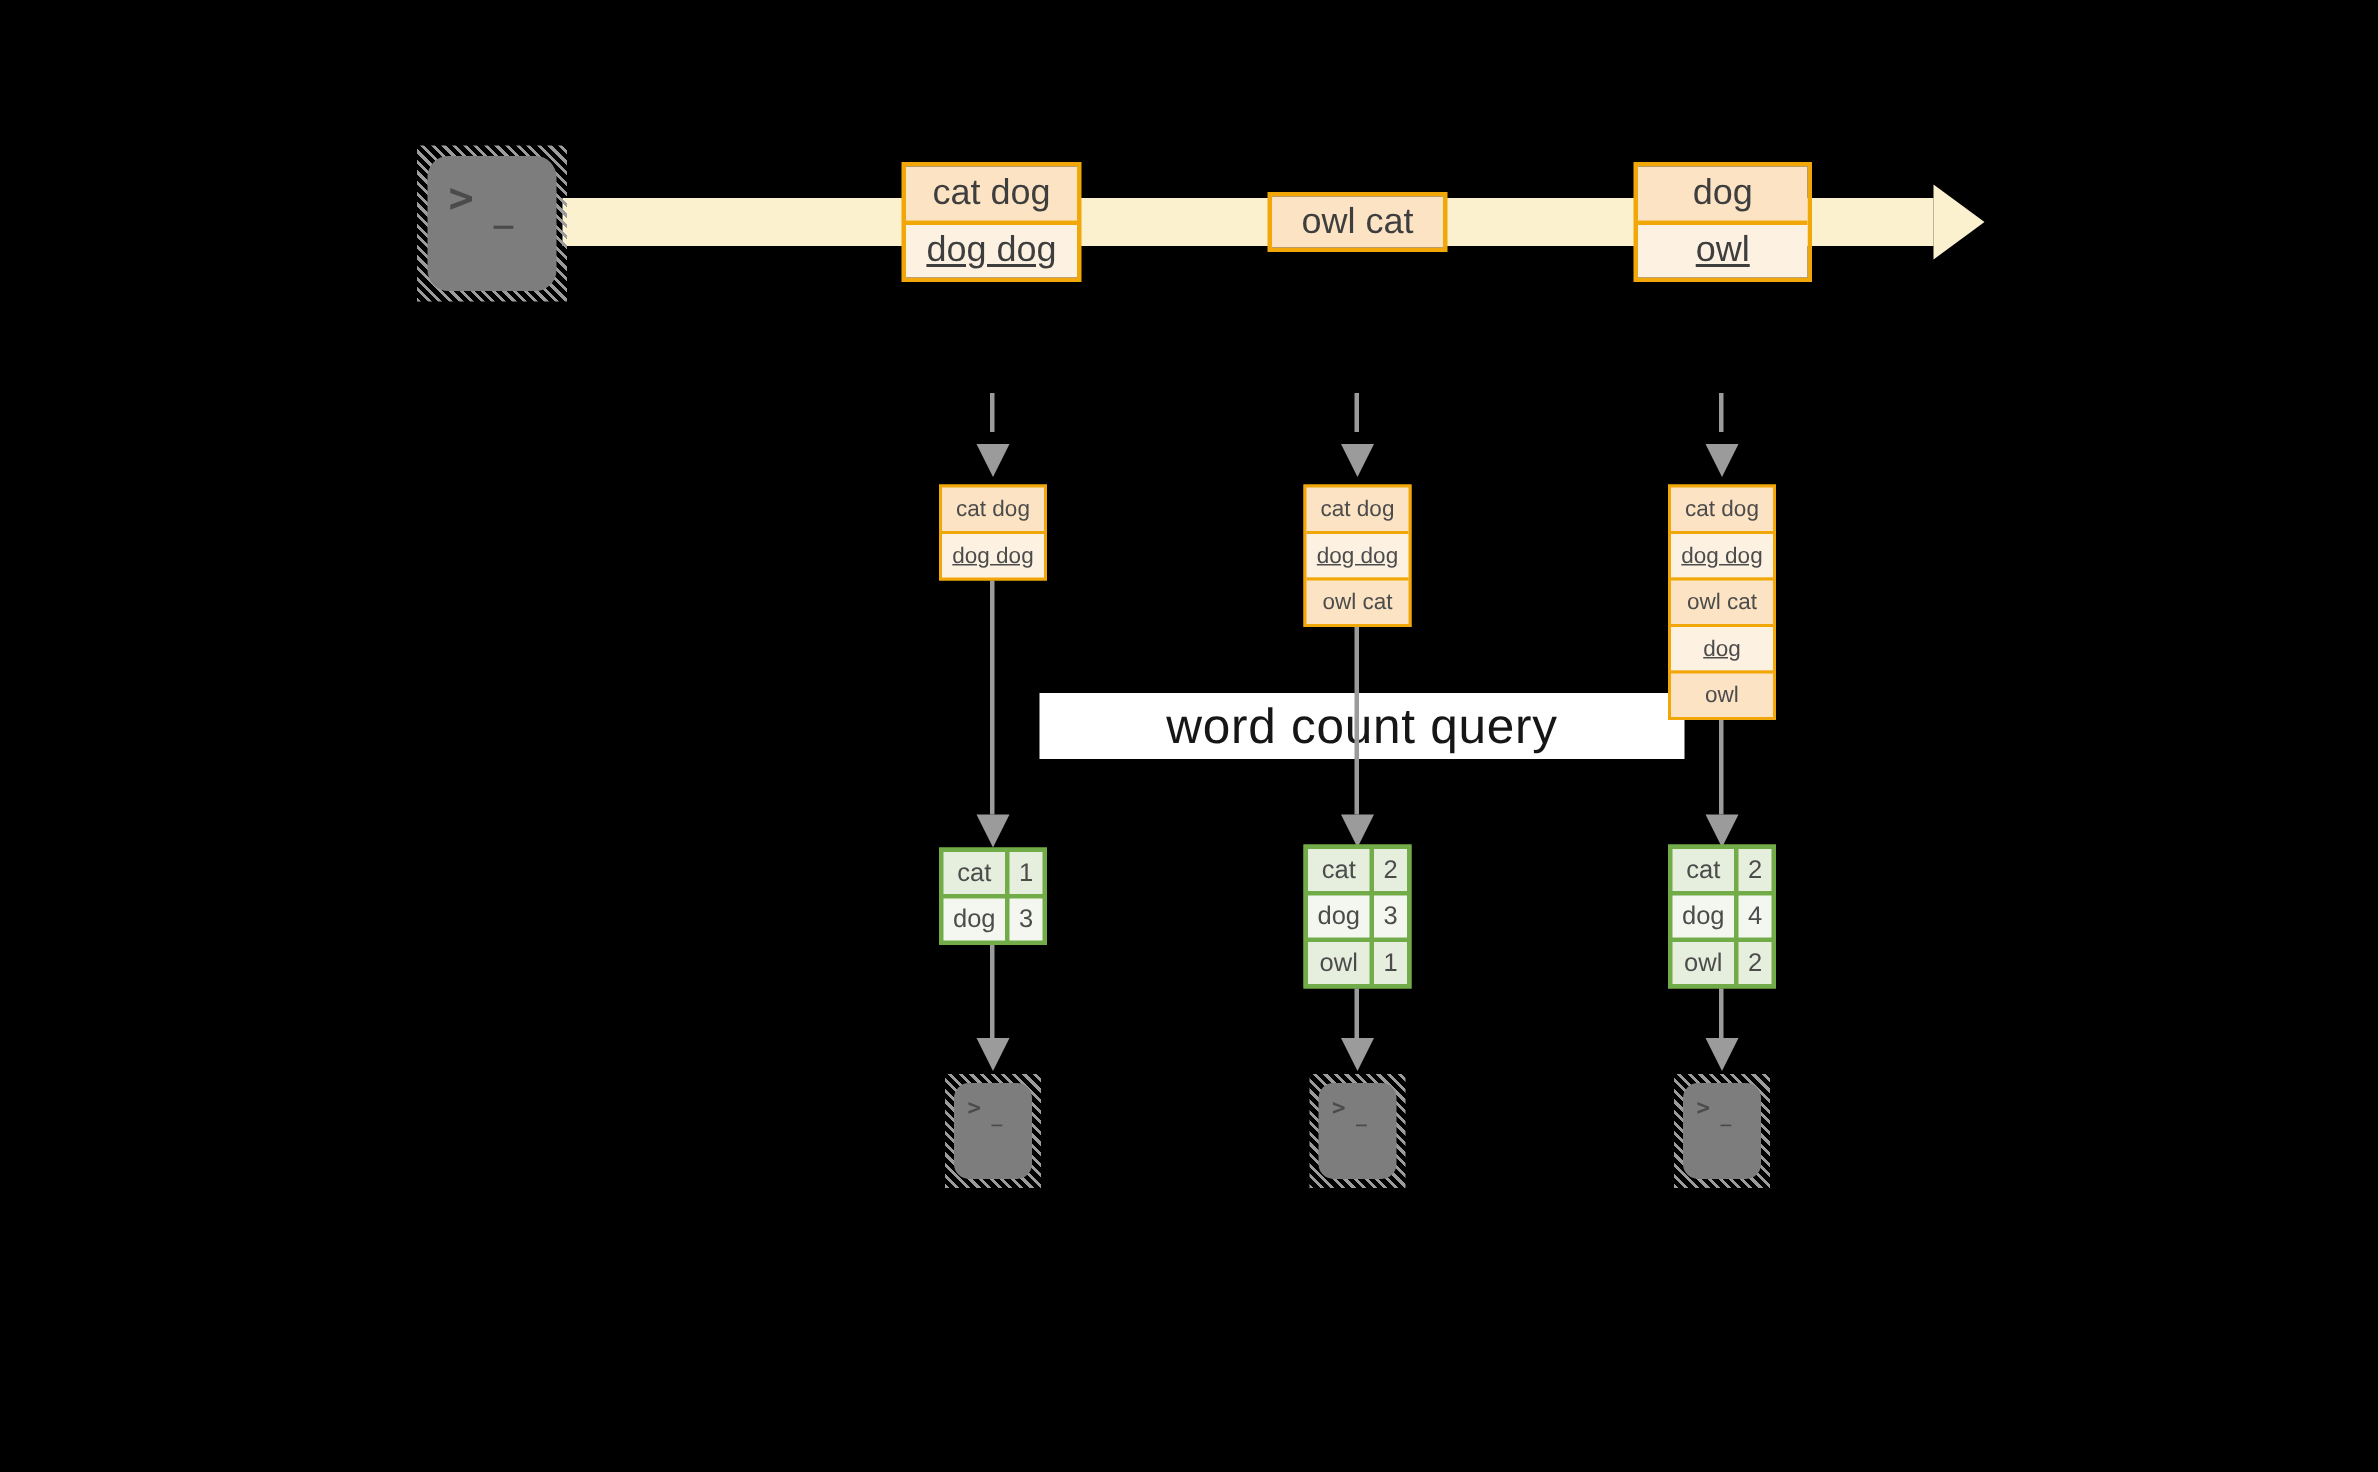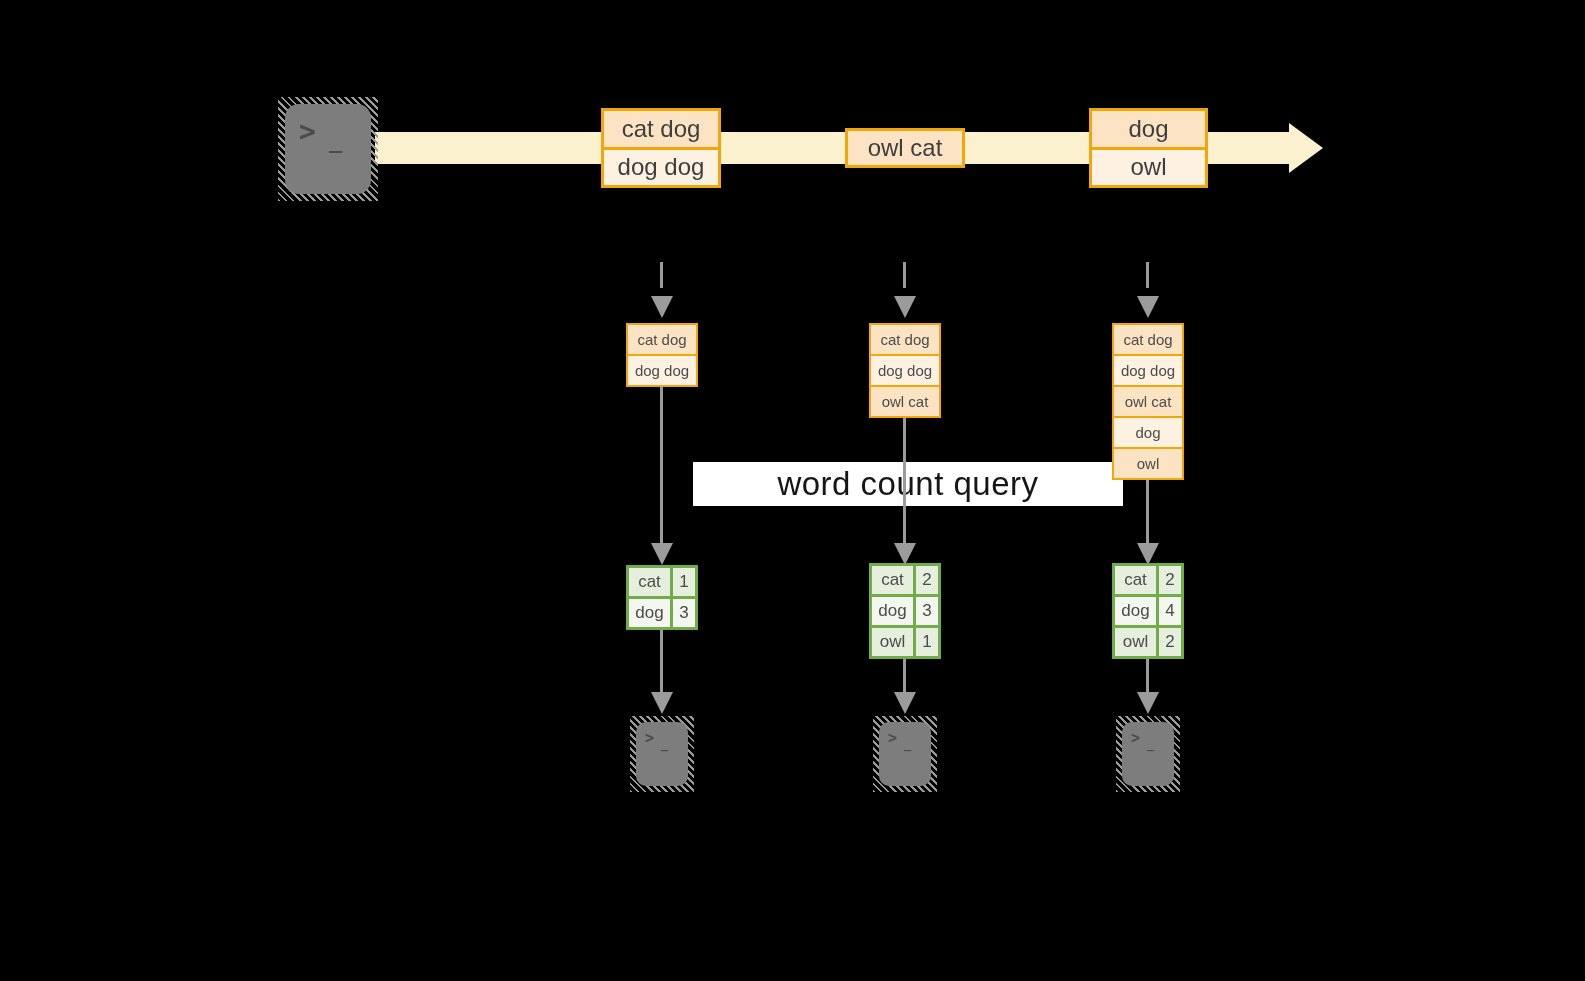--- a/index.html
+++ b/index.html
@@ -34,21 +34,21 @@
              font-size:24px;color:var(--text_dark);border-top:3px solid var(--box_border);}
   .batch-row:first-child{border-top:none;}
 
   
   .state-box{border:2px solid var(--box_border);display:flex;flex-direction:column;z-index:3;background:var(--box_border);}
   .state-row{height:29px;display:flex;align-items:center;justify-content:center;
              font-size:15px;color:#4c4c4c;border-top:2px solid var(--box_border);}
   .state-row:first-child{border-top:none;}
 
   .fd{background:var(--box_fill_dark);}
-  .fl{background:var(--box_fill_light);}
+  .fl{background:var(--box_fill_light);text-decoration:underline;}
 
   
   .wc-table{background:var(--table_border);border:3px solid var(--table_border);
             display:grid;grid-template-columns:41px 22px;gap:3px;z-index:2;}
   .wc-cell{height:28px;display:flex;align-items:center;justify-content:center;
            font-size:17px;color:#4c4c4c;}
   .cd{background:var(--cell_fill_dark);}
   .cl{background:var(--cell_fill_light);}
 
   

